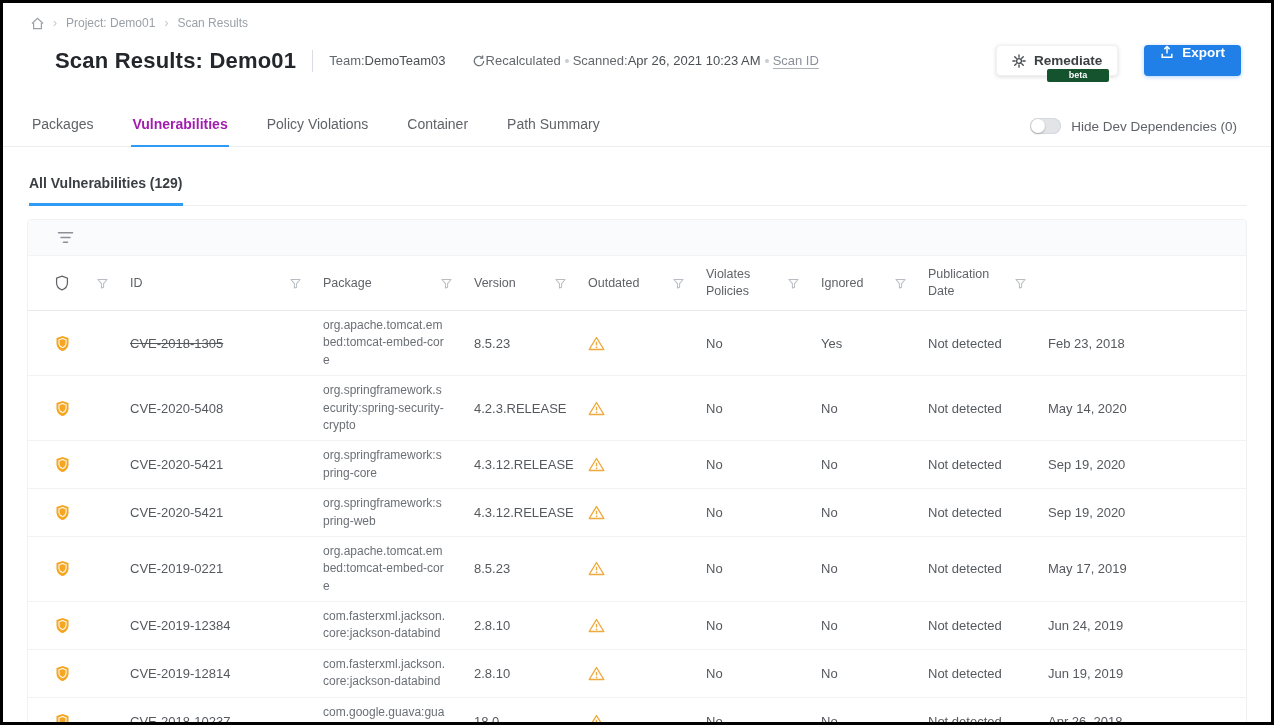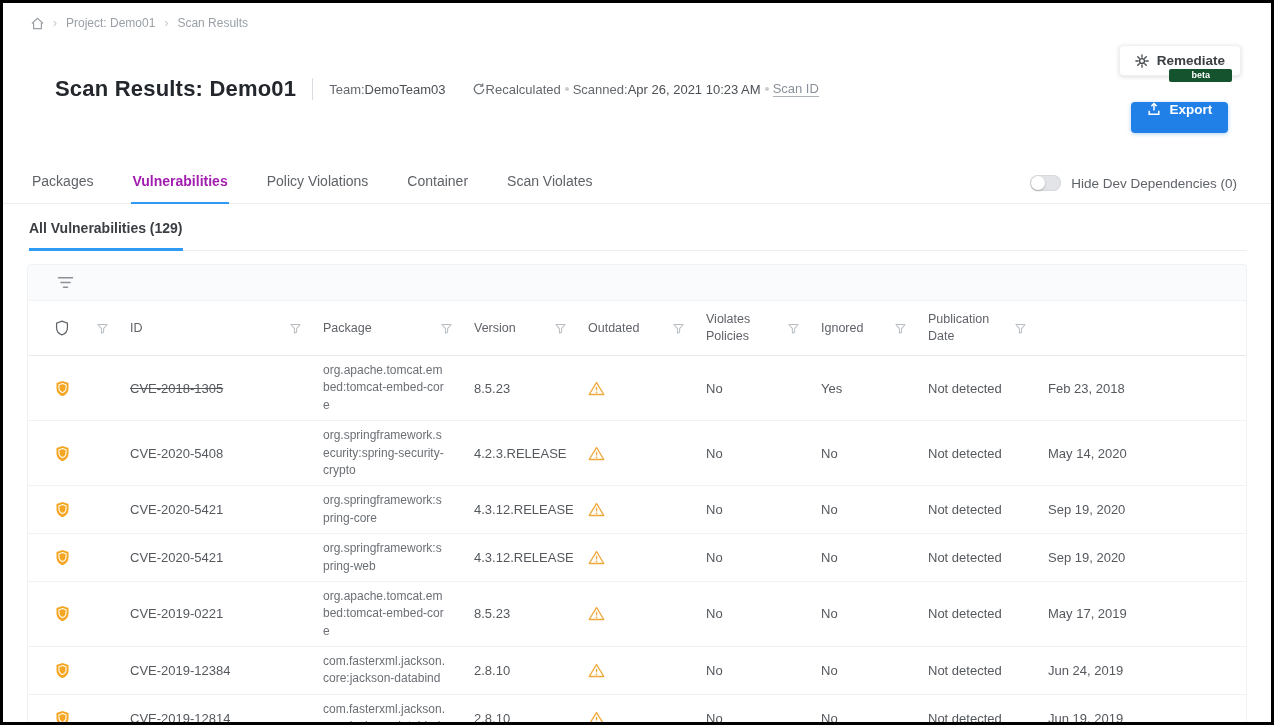--- a/index.html
+++ b/index.html
@@ -16,21 +16,21 @@
 
   
   .header { display:flex; align-items:center; padding:0 30px 0 28px; margin-top:15px; }
   .page-title { font-size:22px; font-weight:bold; color:#23272c; letter-spacing:.2px;margin-left:24px; }
   .vdiv { width:1px; height:22px; background:#d9dce0; margin:0 16px; }
   .meta { display:flex; align-items:center; font-size:13px; color:#63686e; }
   .meta .lbl { color:#63686e; }
   .meta .val { color:#4b5055; }
   .dot { width:4px; height:4px; border-radius:50%; background:#c9ccd1; margin:0 4px; }
   .scanid { color:#8a9099; text-decoration:none; border-bottom:1px solid #aeb3b9; cursor:pointer; }
-  .header-actions { margin-left:auto; display:flex; align-items:center; gap:26px;flex-direction:column; }
+  .header-actions { margin-left:auto; display:flex; align-items:center; gap:26px; }
   .btn-remediate { position:relative; display:flex; align-items:center; gap:8px; height:31px;
     padding:0 15px; background:#fff; border:1px solid #f0f1f3; border-radius:4px;
     box-shadow:0 1px 4px rgba(0,0,0,.14); font-size:13.5px; font-weight:bold; color:#3c4043; cursor:pointer; }
   .beta-badge { position:absolute; bottom:-7px; right:8px; background:#14532d; color:#fff;
     font-size:9px; font-weight:bold; padding:1px 22px 2px; border-radius:2px; }
   .btn-export { display:flex; align-items:flex-start; gap:8px; height:31px; padding:0 16px;
     background:#2080e8; border:none; border-radius:4px; color:#fff; font-size:13.5px;
     font-weight:bold; cursor:pointer; box-shadow:0 1px 4px rgba(32,128,232,.35); }
 
   
@@ -41,21 +41,21 @@
     border-bottom:2px solid transparent; margin-bottom:-1px; }
   .tab.active { color:#a21caf; font-weight:bold; border-bottom-color:#2f9bf4; }
   .toggle-wrap { margin-left:auto; display:flex; align-items:center; gap:10px; padding-bottom:12px; }
   .switch { width:31px; height:16px; border-radius:9px; background:#e2e4e7; position:relative;
     cursor:pointer; box-shadow: inset 0 0 0 1px #d7dadd; }
   .knob { position:absolute; left:1px; top:1px; width:14px; height:14px; border-radius:50%;
     background:#fff; box-shadow:0 1px 2px rgba(0,0,0,.25); }
   .toggle-label { font-size:13.5px; color:#5f6368; }
 
   
-  .subtab-row { margin:0 24px; border-bottom:1px solid #eceef0; padding:15px 2px 0; }
+  .subtab-row { margin:12px 24px; border-bottom:1px solid #eceef0; padding:15px 2px 0; }
   .subtab { display:inline-block; font-size:14px; font-weight:bold; color:#3a3e43;
     padding-bottom:12px; border-bottom:3px solid #2f9bf4; margin-bottom:-1px; cursor:pointer; }
 
   
   .card { margin:13px 24px 0; border:1px solid #eff1f3; border-radius:4px; background:#fff; }
   .search-band { display:flex; align-items:center; gap:19px; padding:11px 0 11px 29px;
     background:#fafbfc; border-bottom:1px solid #f1f3f5; border-radius:4px 4px 0 0; }
   .filter-list-btn { display:flex; align-items:center; cursor:pointer; }
   .search-wrap { display:flex; }
   .search-input { width:188px; height:30px; border:1px solid #e1e4e8; border-right:none;
@@ -155,21 +155,21 @@
       </button>
     </div>
   </div>
 
   <div class="tabs-row">
     <div class="tabs-left" id="tabs-left">
         <div class="tab">Packages</div>
         <div class="tab active">Vulnerabilities</div>
         <div class="tab">Policy Violations</div>
         <div class="tab">Container</div>
-        <div class="tab">Scan Violates</div>
+        <div class="tab">Path Summary</div>
       </div>
     <div class="toggle-wrap">
       <span class="switch">
           <span class="knob"></span>
         </span>
       <span class="toggle-label">Hide Dev Dependencies (0)</span>
     </div>
   </div>
 
   <div class="subtab-row">

